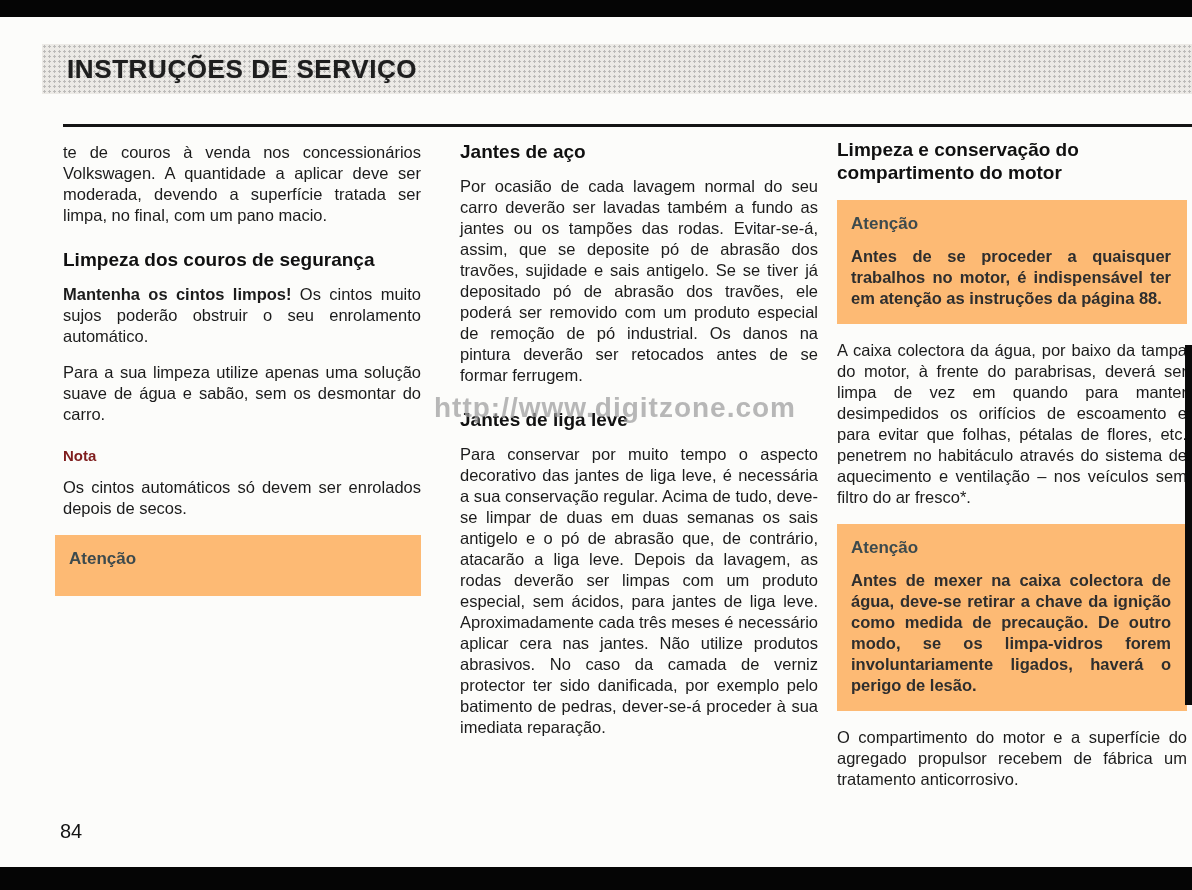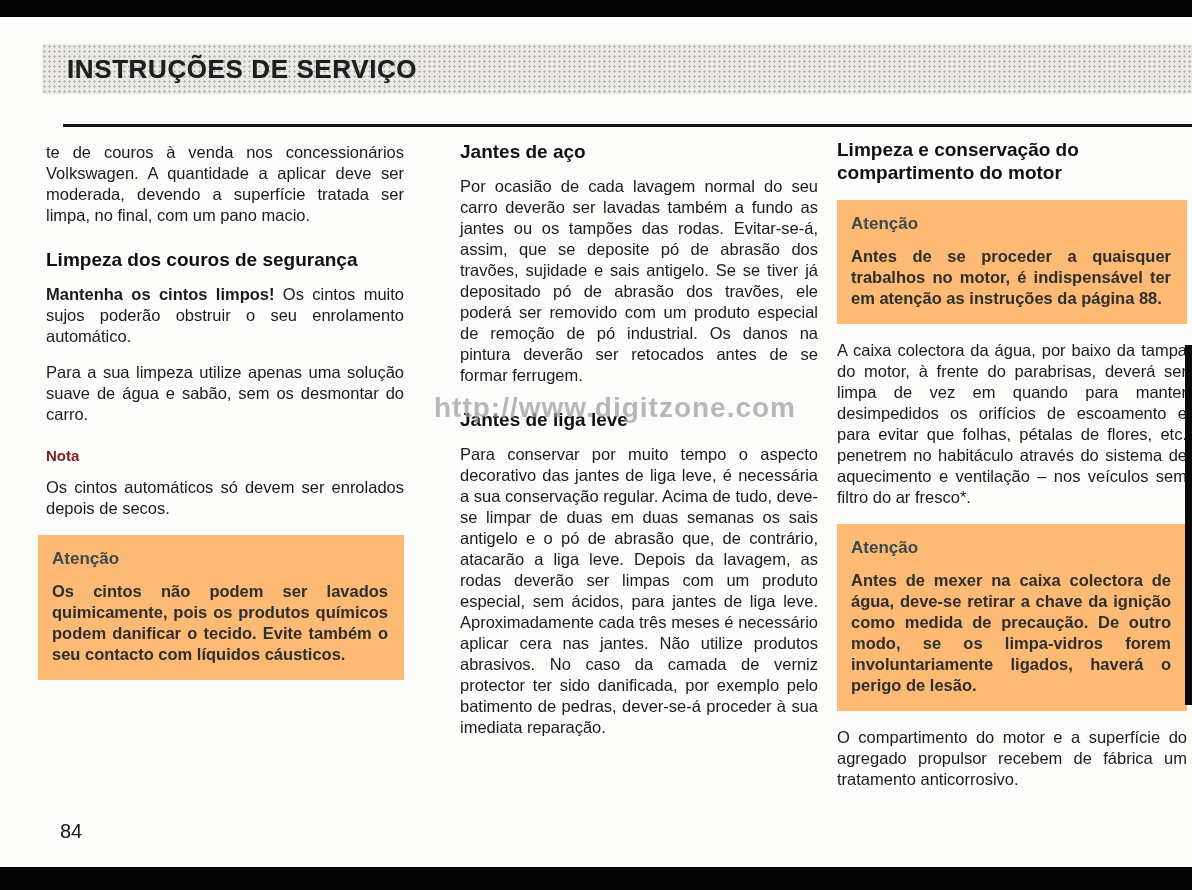--- a/index.html
+++ b/index.html
@@ -40,21 +40,21 @@
   .rule {
     position: absolute; top: 124px; left: 63px; right: 0;
     height: 3px; background: #141414;
   }
 
   .col {
     position: absolute; top: 142px;
     font-size: 16.5px; line-height: 21px;
     color: #1b1b1b; text-align: justify;
   }
-  .col-1 { left: 46px;  width: 358px; }
+  .col-1 { left: 63px;  width: 358px; }
   .col-2 { left: 460px; width: 358px; top: 140px; }
   .col-3 { left: 837px; width: 350px; top: 138px; }
 
   .col p { margin-bottom: 15px; }
 
   .h-section {
     font-size: 19px; font-weight: bold; color: #101010;
     text-align: left; line-height: 23px;
     margin: 22px 0 13px 0;
   }
@@ -127,21 +127,20 @@
     <p><strong>Mantenha os cintos limpos!</strong> <span>Os cintos muito sujos poderão obstruir o seu enrolamento automático.</span></p>
 
     <p>Para a sua limpeza utilize apenas uma solução suave de água e sabão, sem os desmontar do carro.</p>
 
     <div class="h-small">Nota</div>
 
     <p>Os cintos automáticos só devem ser enrolados depois de secos.</p>
 
     <div class="attention">
       <div class="att-title">Atenção</div>
-      <div class="att-body">Os cintos não podem ser lavados quimicamente, pois os produtos químicos podem danificar o tecido. Evite também o seu contacto com líquidos cáusticos.</div>
     </div>
   </div>
 
   <div class="col col-2">
     <div class="h-section first">Jantes de aço</div>
 
     <p>Por ocasião de cada lavagem normal do seu carro deverão ser lavadas também a fundo as jantes ou os tampões das rodas. Evitar-se-á, assim, que se deposite pó de abrasão dos travões, sujidade e sais antigelo. Se se tiver já depositado pó de abrasão dos travões, ele poderá ser removido com um produto especial de remoção de pó industrial. Os danos na pintura deverão ser retocados antes de se formar ferrugem.</p>
 
     <div class="h-section">Jantes de liga leve</div>
 

